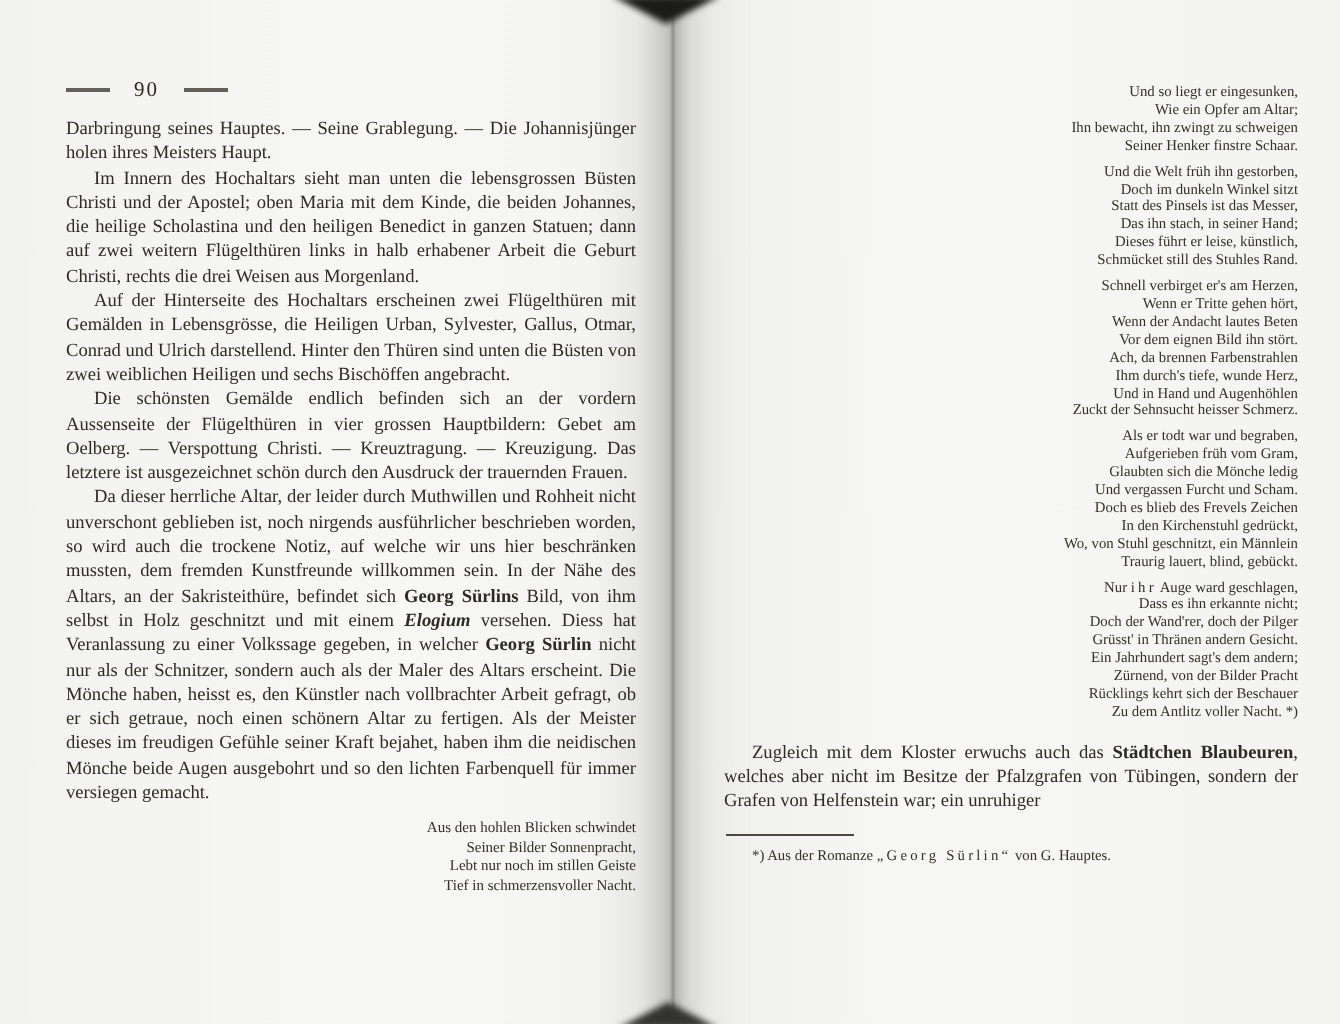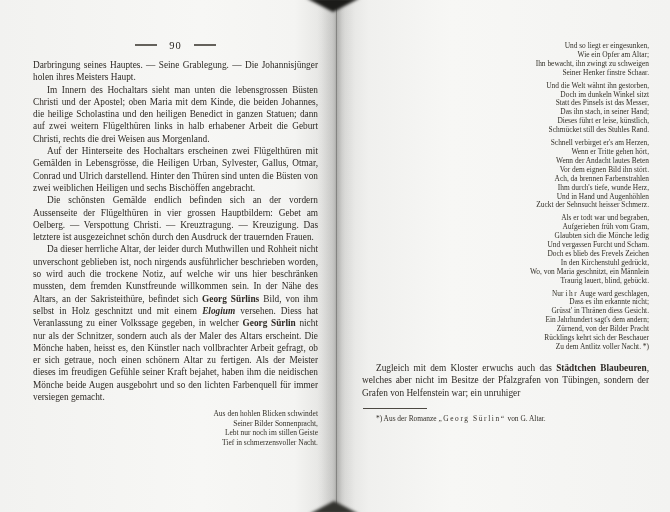--- a/index.html
+++ b/index.html
@@ -44,21 +44,21 @@
   }
   .wedge.bottom{
     left:309px;bottom:-2px;
     border-left:25px solid transparent;border-right:25px solid transparent;
     border-bottom:13px solid #33332f;
   }
   .text-area{position:absolute;top:38px;color:var(--ink);}
   .text-area.left-area{left:33px;width:285px;}
   .text-area.right-area{left:362px;width:287px;}
   .pagehead{
-    display:flex;align-items:center;justify-content:center;gap:12px;
+    display:flex;align-items:center;justify-content:flex-start;gap:12px;
     height:14px;margin-bottom:7px;
   }
   .pagehead .rule{
     display:inline-block;width:22px;height:1.5px;background:#4a463f;opacity:0.85;
   }
   .pagenum{
     font-size:10.5px;letter-spacing:1px;color:#2b2722;
   }
   .body-col{font-size:9.3px;line-height:12.3px;text-align:justify;}
   .block{margin:0;}
@@ -117,21 +117,21 @@
 
   <div class="text-area right-area">
     <div class="body-col" id="right-body">
         <div class="block poem">
           <div class="poem-line"><span>Und so liegt er eingesunken,</span></div>
           <div class="poem-line"><span>Wie ein Opfer am Altar;</span></div>
           <div class="poem-line"><span>Ihn bewacht, ihn zwingt zu schweigen</span></div>
           <div class="poem-line"><span>Seiner Henker finstre Schaar.</span></div>
         </div>
         <div class="block poem fli">
-          <div class="poem-line"><span>Und die Welt wähnt ihn gestorben,</span></div>
+          <div class="poem-line"><span>Und die Welt früh ihn gestorben,</span></div>
           <div class="poem-line"><span>Doch im dunkeln Winkel sitzt</span></div>
           <div class="poem-line"><span>Statt des Pinsels ist das Messer,</span></div>
           <div class="poem-line"><span>Das ihn stach, in seiner Hand;</span></div>
           <div class="poem-line"><span>Dieses führt er leise, künstlich,</span></div>
           <div class="poem-line"><span>Schmücket still des Stuhles Rand.</span></div>
         </div>
         <div class="block poem fli">
           <div class="poem-line"><span>Schnell verbirget er's am Herzen,</span></div>
           <div class="poem-line"><span>Wenn er Tritte gehen hört,</span></div>
           <div class="poem-line"><span>Wenn der Andacht lautes Beten</span></div>
@@ -141,31 +141,32 @@
           <div class="poem-line"><span>Und in Hand und Augenhöhlen</span></div>
           <div class="poem-line"><span>Zuckt der Sehnsucht heisser Schmerz.</span></div>
         </div>
         <div class="block poem fli">
           <div class="poem-line"><span>Als er todt war und begraben,</span></div>
           <div class="poem-line"><span>Aufgerieben früh vom Gram,</span></div>
           <div class="poem-line"><span>Glaubten sich die Mönche ledig</span></div>
           <div class="poem-line"><span>Und vergassen Furcht und Scham.</span></div>
           <div class="poem-line"><span>Doch es blieb des Frevels Zeichen</span></div>
           <div class="poem-line"><span>In den Kirchenstuhl gedrückt,</span></div>
-          <div class="poem-line"><span>Wo, von Maria geschnitzt, ein Männlein</span></div>
+          <div class="poem-line"><span>Wo, von Stuhl geschnitzt, ein Männlein</span></div>
           <div class="poem-line"><span>Traurig lauert, blind, gebückt.</span></div>
         </div>
         <div class="block poem fli">
           <div class="poem-line"><span>Nur </span><span class="sp">ihr</span><span> Auge ward geschlagen,</span></div>
           <div class="poem-line"><span>Dass es ihn erkannte nicht;</span></div>
-          <div class="poem-line"><span>Grüsst' in Thränen diess Gesicht.</span></div>
+          <div class="poem-line"><span>Doch der Wand'rer, doch der Pilger</span></div>
+          <div class="poem-line"><span>Grüsst' in Thränen andern Gesicht.</span></div>
           <div class="poem-line"><span>Ein Jahrhundert sagt's dem andern;</span></div>
           <div class="poem-line"><span>Zürnend, von der Bilder Pracht</span></div>
           <div class="poem-line"><span>Rücklings kehrt sich der Beschauer</span></div>
           <div class="poem-line"><span>Zu dem Antlitz voller Nacht. *)</span></div>
         </div>
         <div class="block paragraph indent rp-paragraph"><span>Zugleich mit dem Kloster erwuchs auch das </span><span class="b">Städtchen Blaubeuren</span><span>, welches aber nicht im Besitze der Pfalzgrafen von Tübingen, sondern der Grafen von Helfenstein war; ein unruhiger</span></div>
         <div class="rule-block"></div>
-        <div class="block paragraph footnote"><span>*) Aus der Romanze </span><span class="sp">„Georg Sürlin“</span><span> von G. Altar.</span></div>
+        <div class="block paragraph footnote"><span>*) Aus der Romanze </span><span class="sp">„Georg Sürlin“</span><span> von G. Hauptes.</span></div>
       </div>
   </div>
 
 </div>
 
 </body></html>

